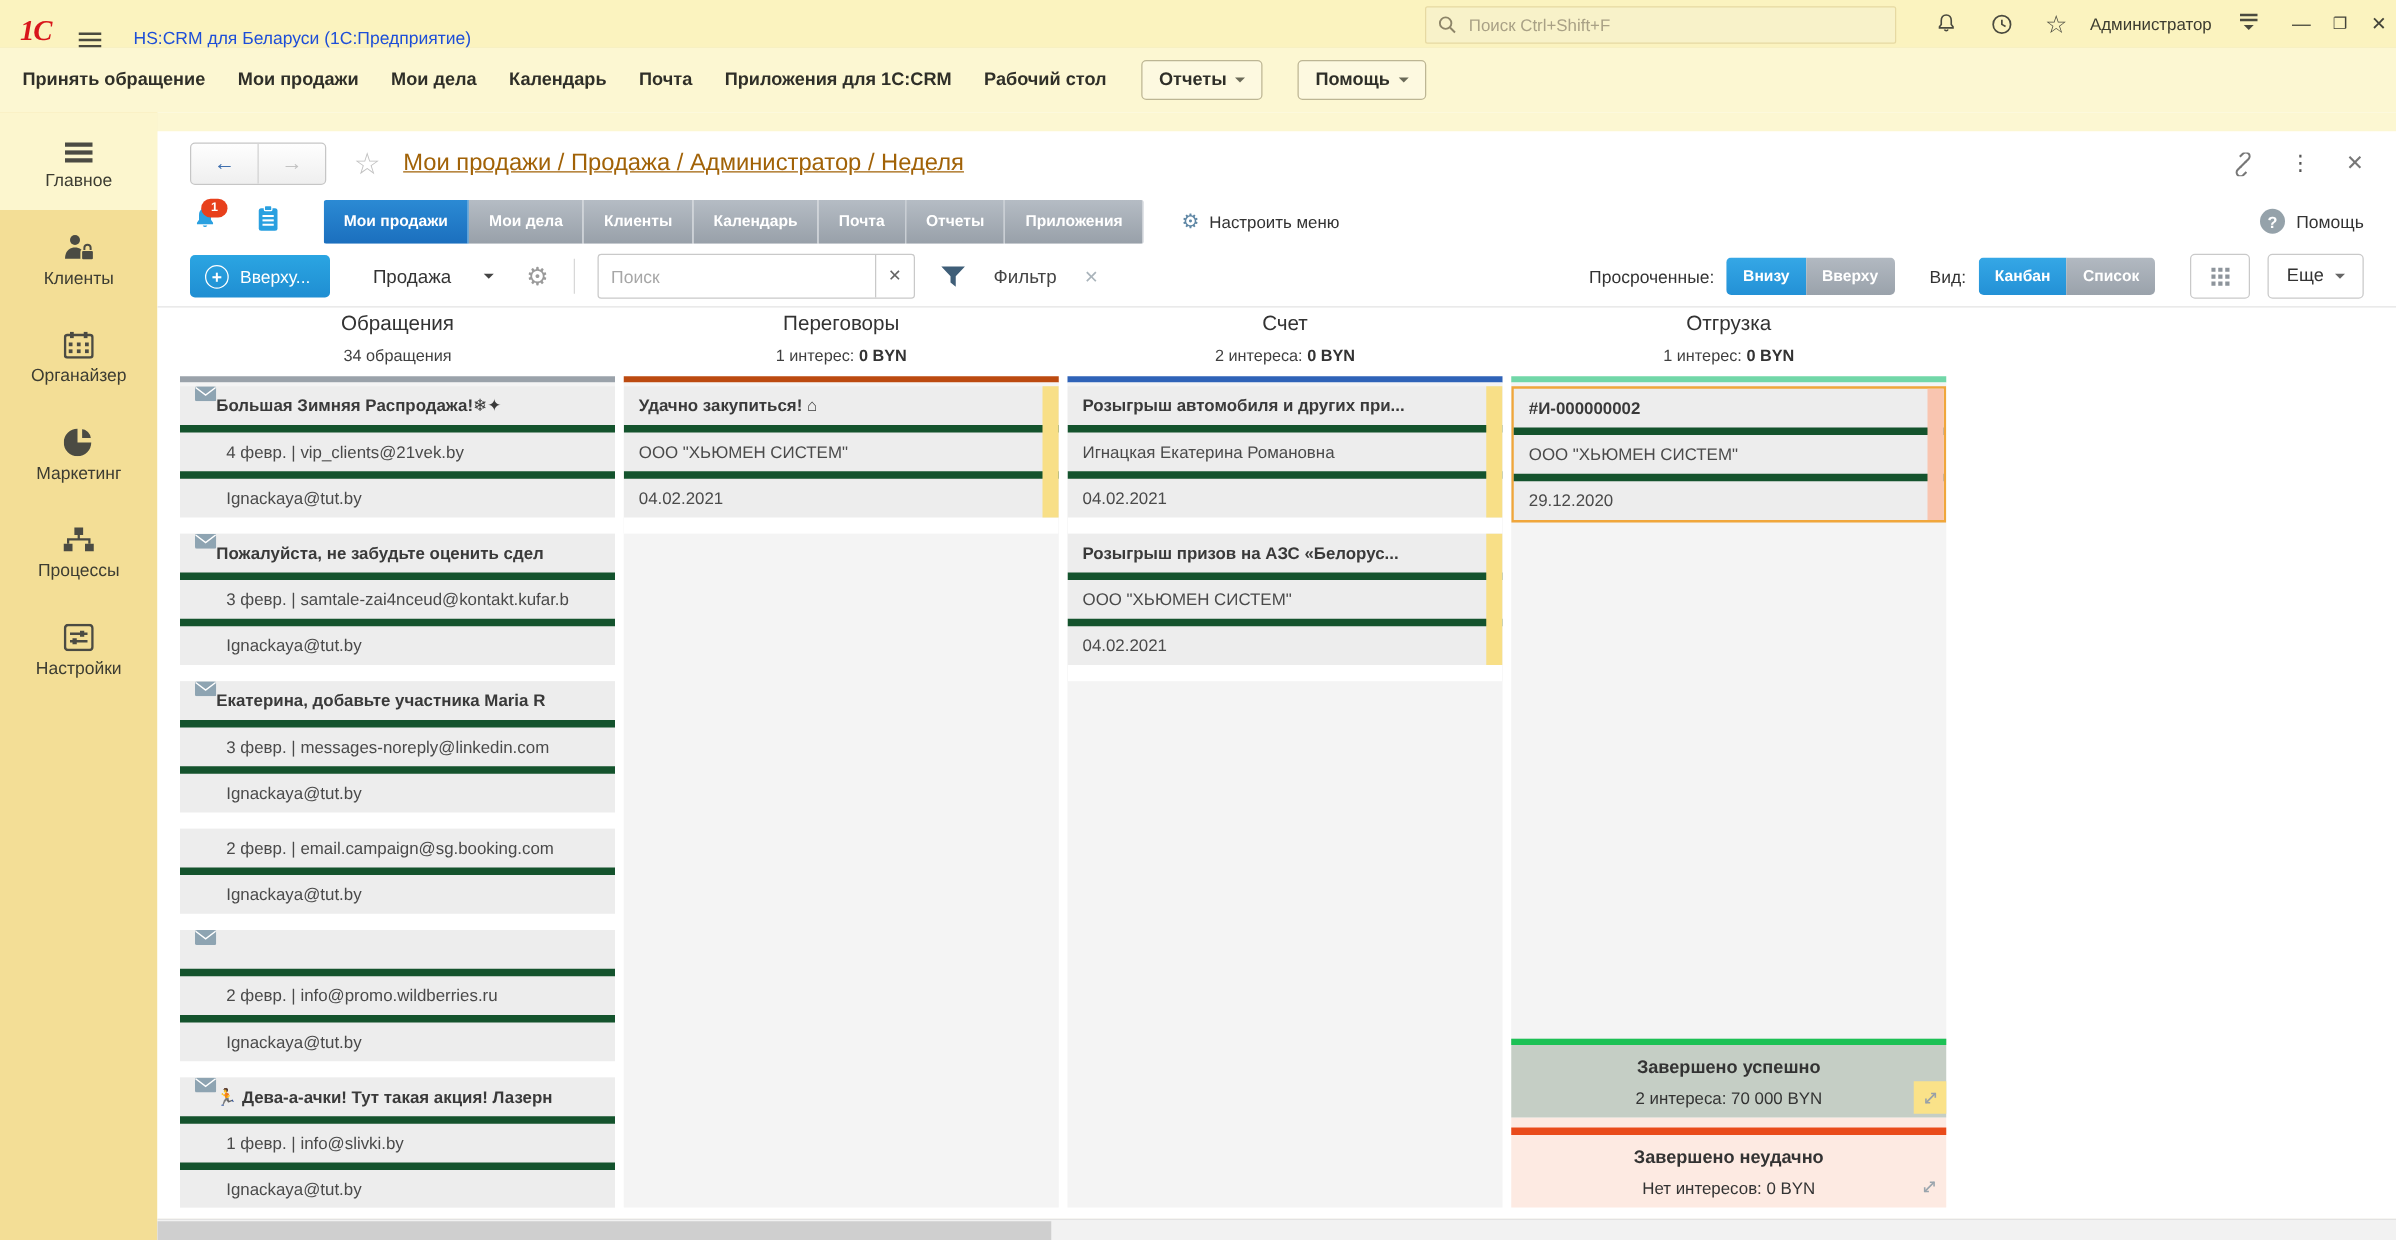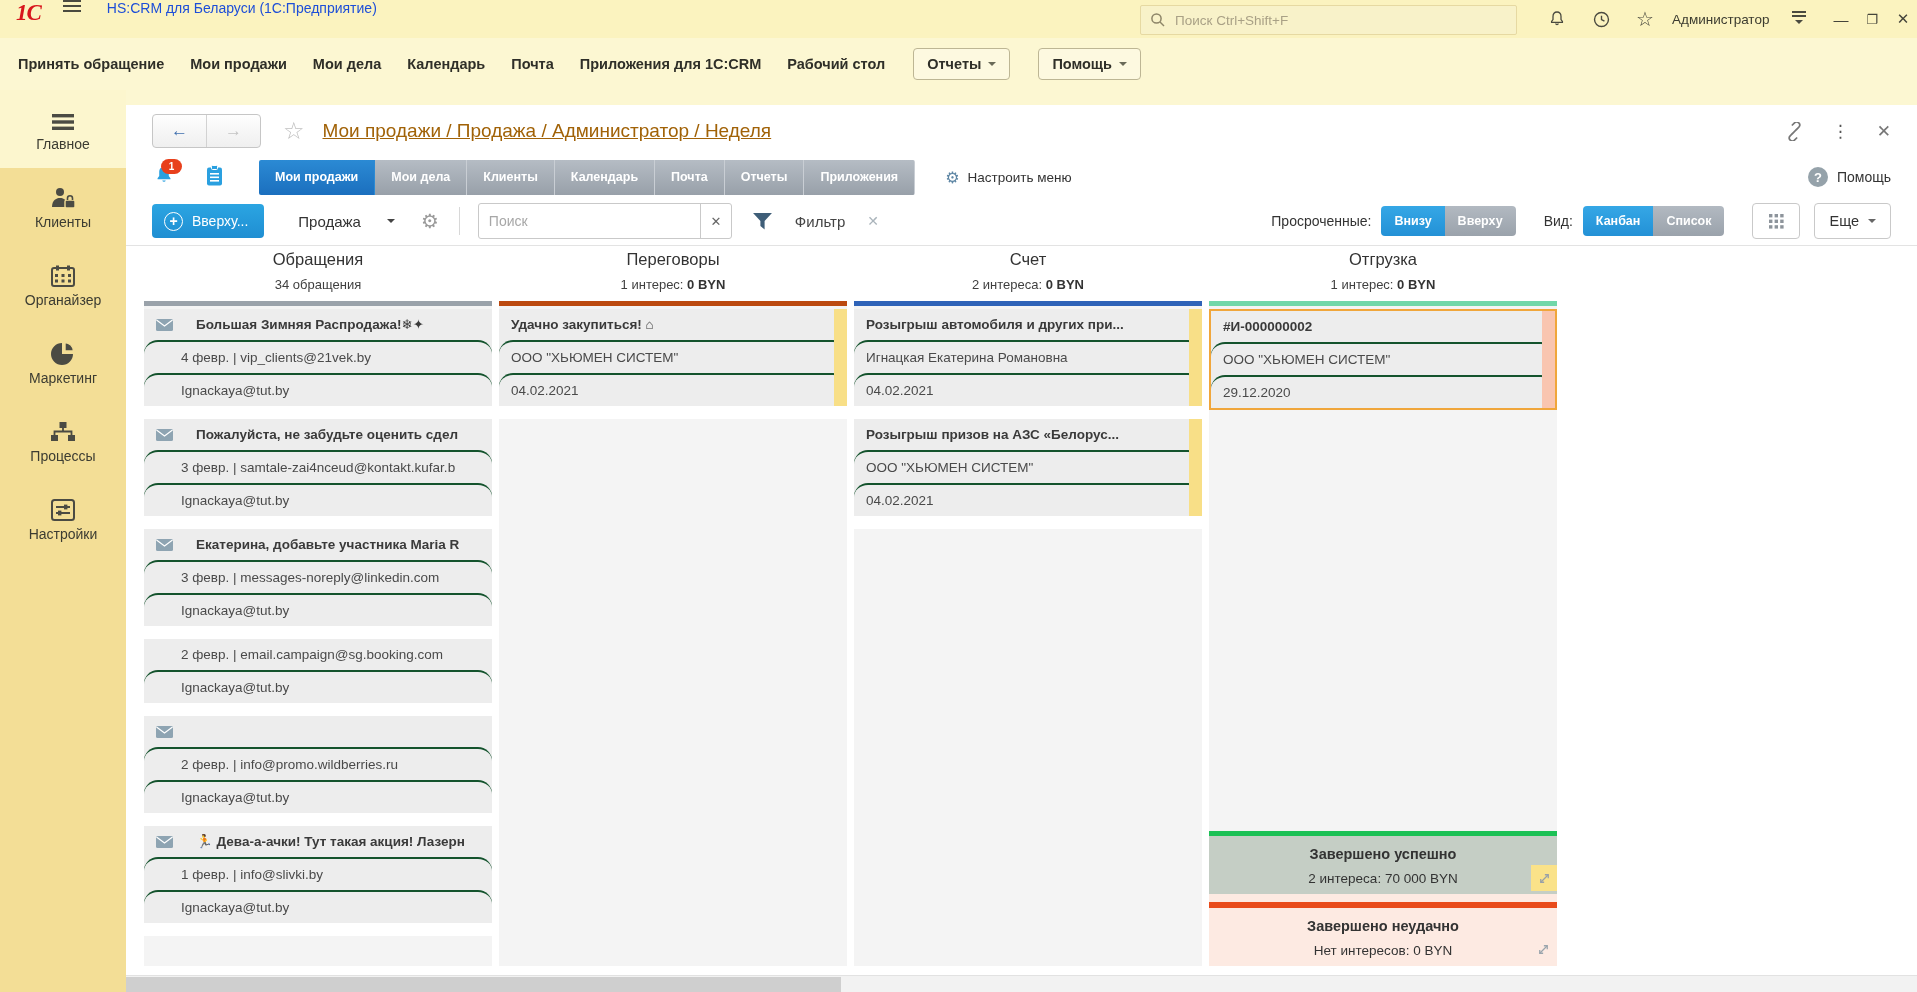--- a/index.html
+++ b/index.html
@@ -1,20 +1,20 @@
 <!DOCTYPE html>
 <html><head>
 <meta charset="utf-8">
 <style>
   html,body{margin:0;padding:0;}
   body{font-family:"Liberation Sans","DejaVu Sans",sans-serif;background:#fff;}
   #app{position:relative;width:1917px;height:992px;overflow:hidden;background:#fff;}
 
   
-  .titlebar{position:absolute;left:0;top:0;width:1917px;height:38px;background:#fbf3bf;border-bottom:1px solid #e9deA8;display:flex;align-items:flex-start;}
+  .titlebar{position:absolute;left:0;top:0;width:1917px;height:38px;background:#fbf3bf;border-bottom:1px solid #e9deA8;display:flex;align-items:flex-end;}
   .logo{font-weight:800;font-style:italic;font-size:23px;color:#d8161c;margin-left:16px;letter-spacing:-1px;font-family:"Liberation Serif","DejaVu Serif",serif;}
   .hamb{width:18px;height:12px;margin-left:22px;display:flex;flex-direction:column;justify-content:space-between;cursor:pointer;}
   .hamb i{display:block;height:2px;background:#4a4a3f;}
   .win-title{margin-left:26px;font-size:14px;color:#1d4ed8;}
   .tb-search{position:absolute;left:1140px;top:5px;width:375px;height:28px;background:#f8f2c9;border:1px solid #e6d9a2;border-radius:2px;display:flex;align-items:center;}
   .tb-search input{border:none;outline:none;background:transparent;font-size:13.5px;color:#6b6450;width:320px;font-family:inherit;}
   .tb-search input::placeholder{color:#a9a186;}
   .tb-ico{position:absolute;top:0;height:38px;display:flex;align-items:center;justify-content:center;width:34px;color:#4a4a3f;cursor:pointer;}
   .glyph{font-size:18px;color:#4a4a3f;}
   .svc{display:flex;flex-direction:column;align-items:center;gap:2px;}
@@ -98,22 +98,22 @@
   .col-sub{text-align:center;font-size:13px;color:#3f3f3f;margin-top:8px;}
   .col-sub b{color:#333;}
   .col-bar{height:5px;margin-top:9px;}
   .c0 .col-bar{background:#9aa2aa;}
   .c1 .col-bar{background:#bc4a10;}
   .c2 .col-bar{background:#2f63b8;}
   .c3 .col-bar{background:#71d7a8;}
   .col-body{flex:1;background:#f4f4f4;padding-top:3px;overflow:hidden;}
   .card{position:relative;background:#ededed;border-bottom:13px solid #fff;cursor:pointer;}
   .crow{height:31px;line-height:31px;font-size:13.5px;color:#4a4a4a;padding-left:12px;white-space:nowrap;overflow:hidden;}
-  .crow.t{font-weight:bold;color:#3a3a3a;display:flex;align-items:center;gap:23px;}
-  .crow + .crow{border-top:2px solid #14532d;border-radius:14px;}
+  .crow.t{font-weight:bold;color:#3a3a3a;display:flex;gap:0;}
+  .crow + .crow{border-top:6px solid #14532d;}
   .crow.indent{padding-left:37px;}
   .strip{position:absolute;right:0;top:0;bottom:0;width:13px;background:#f8df87;}
   .card.selected{border:2px solid #f0a63b;border-bottom:2px solid #f0a63b;margin-bottom:11px;}
   .card.selected .strip{background:#f9c5b0;}
 
   
   .sum-success{position:relative;border-top:5px solid #1cc155;background:#c5cec5;height:58px;text-align:center;}
   .pink-gap{height:8px;background:#fdeae2;}
   .sum-fail{position:relative;border-top:6px solid #e94b1b;background:#fdeae2;height:58px;text-align:center;}
   .sum-title{font-size:14.5px;font-weight:bold;color:#333;padding-top:10px;}

